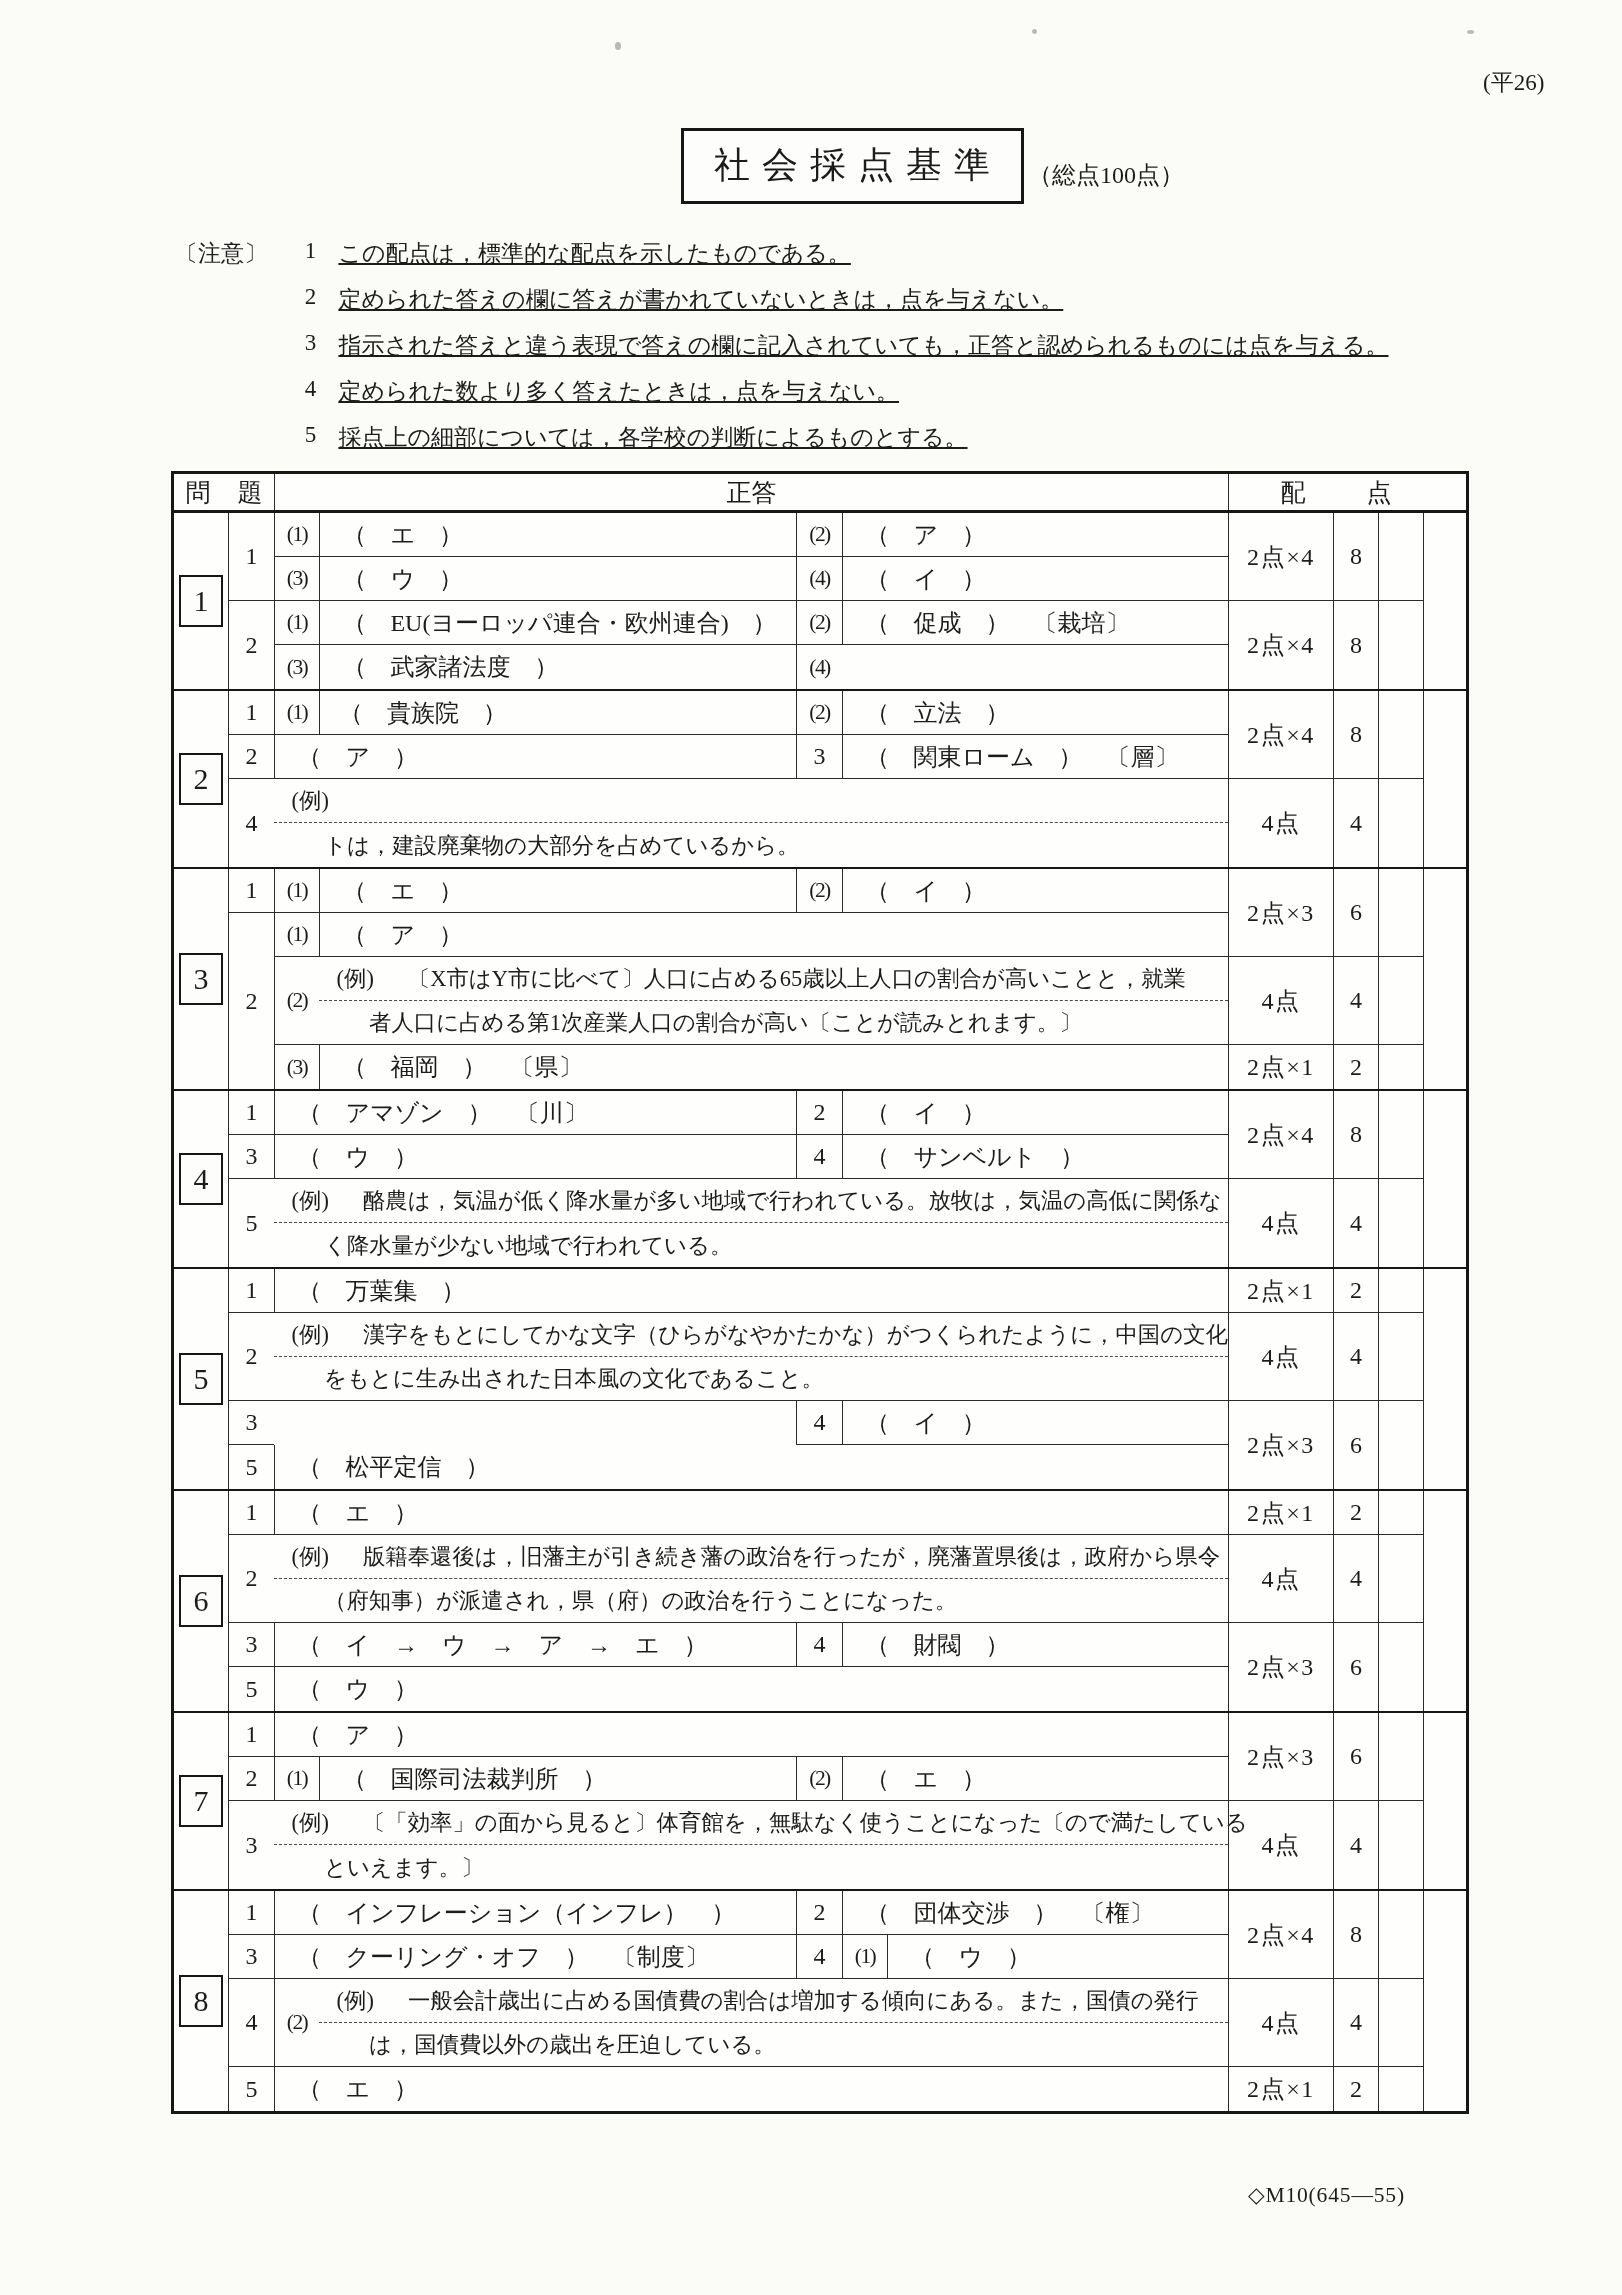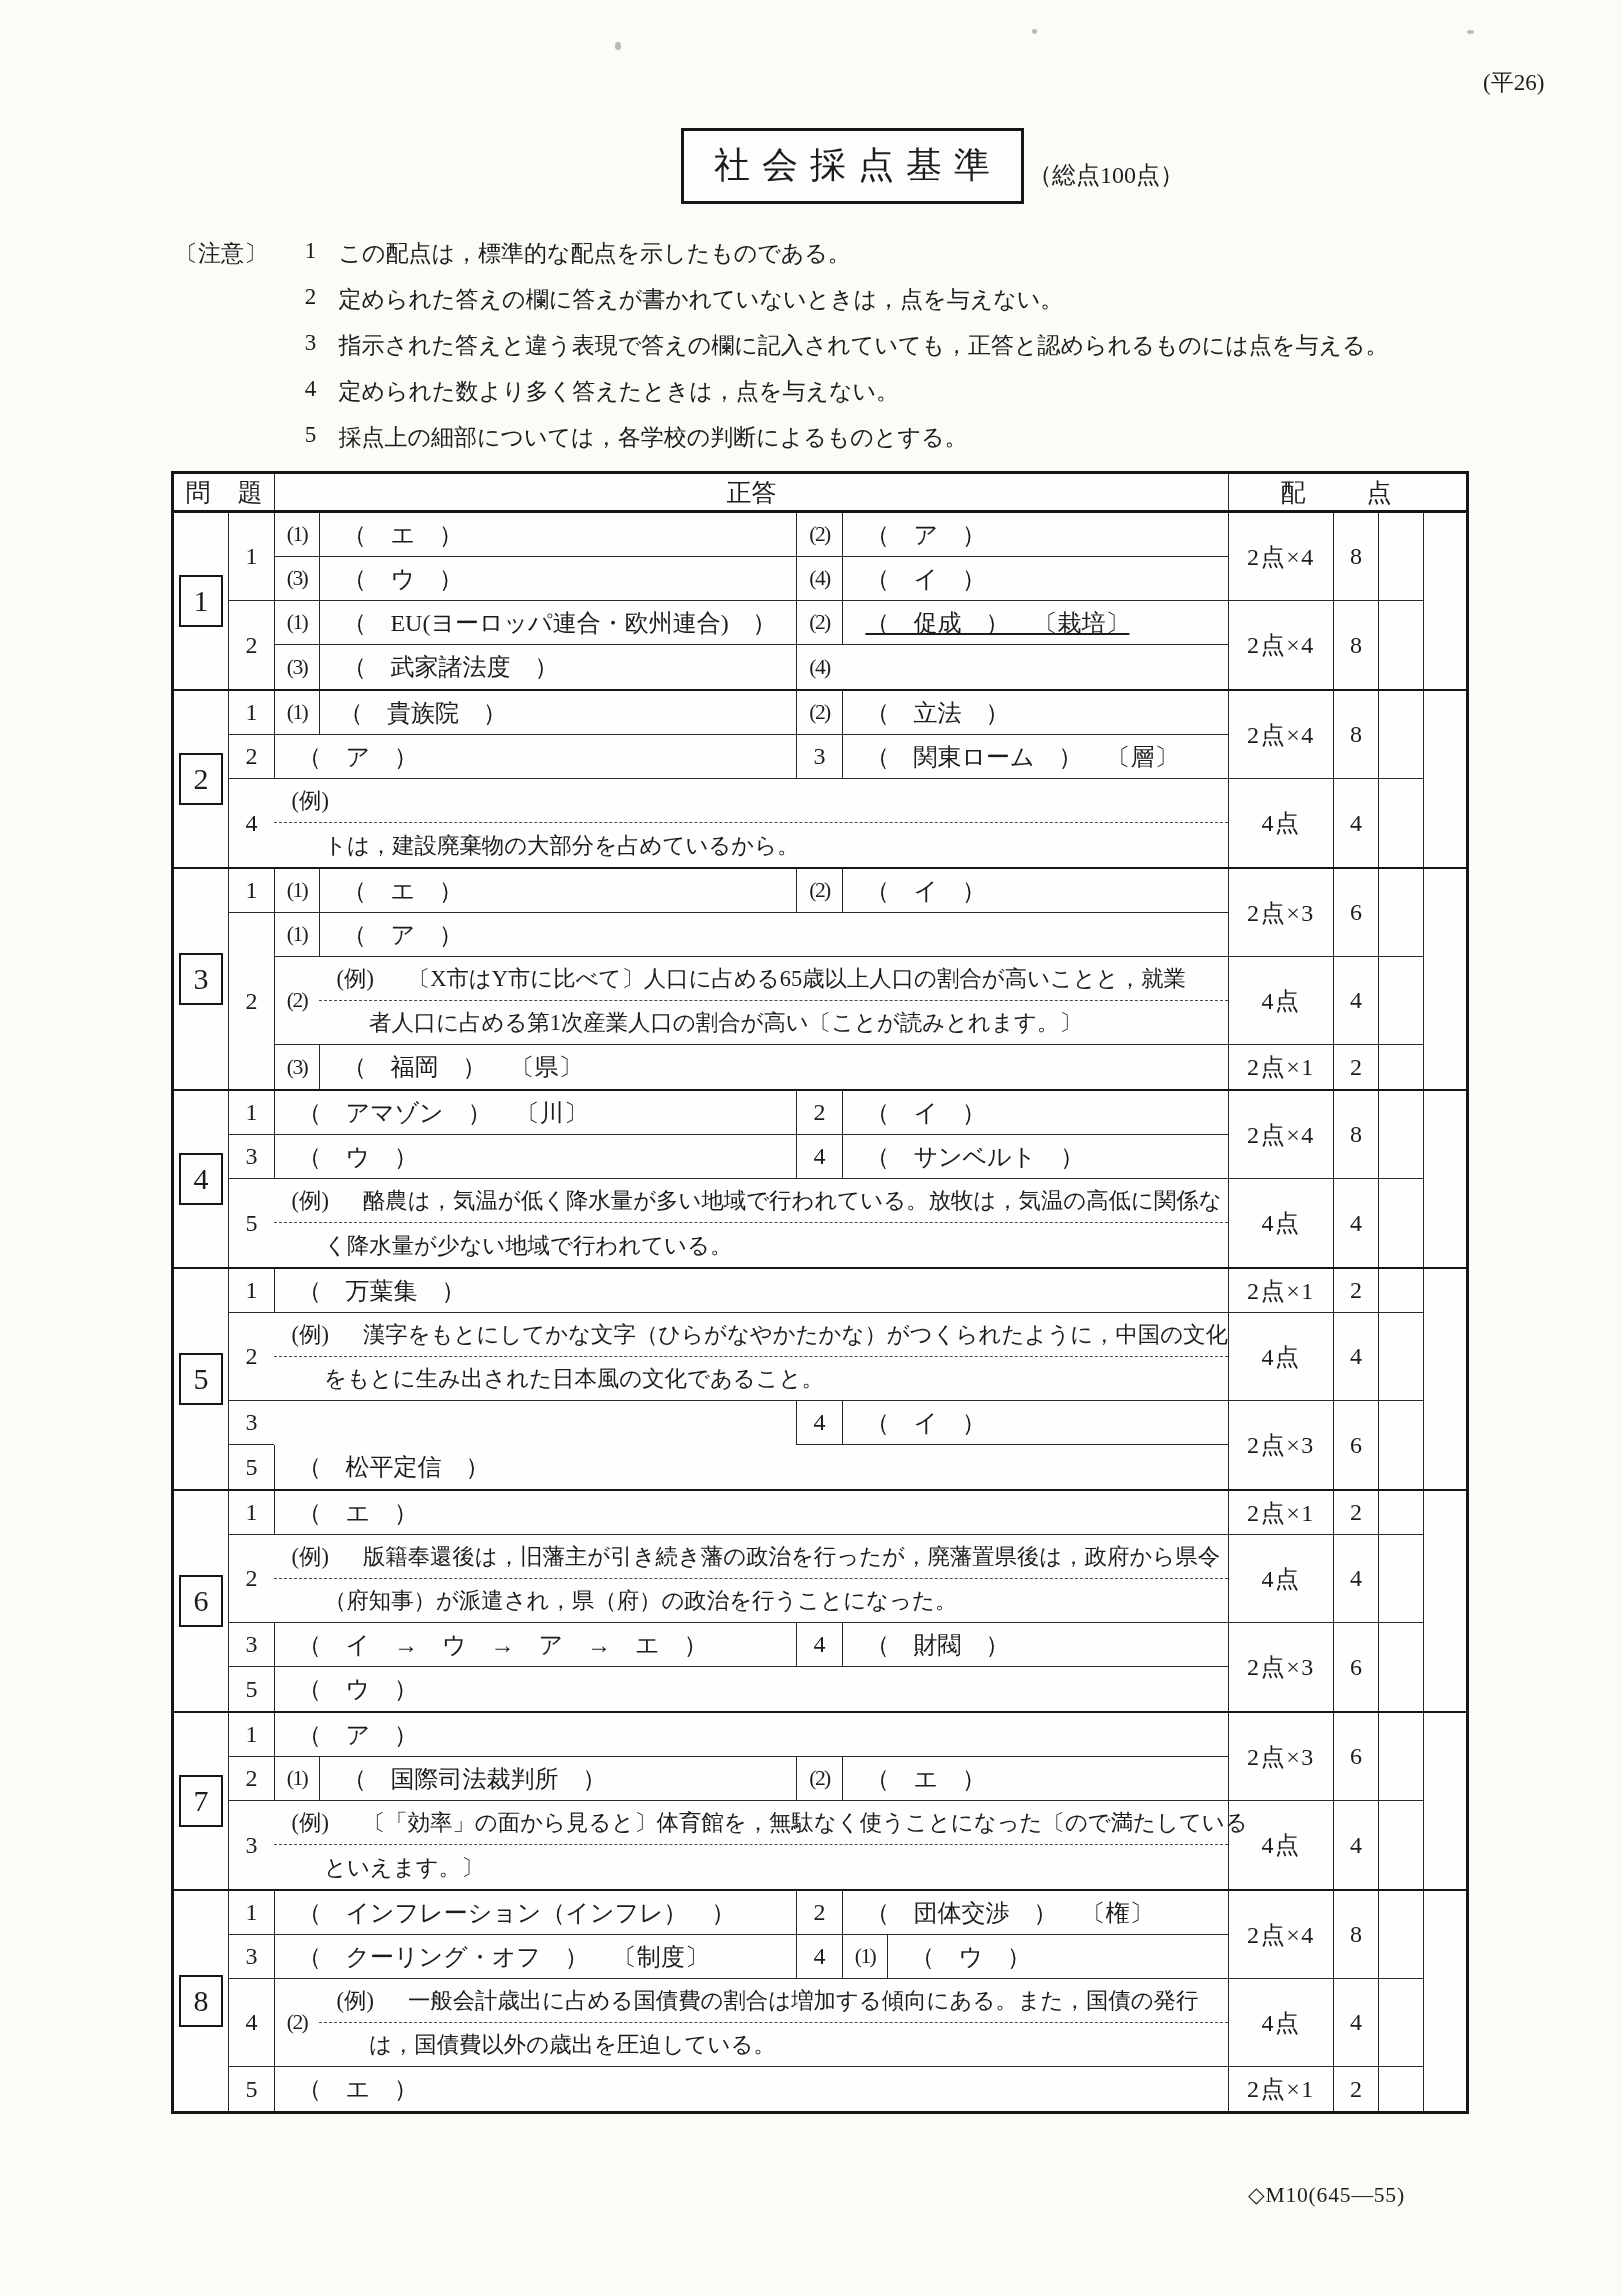--- a/index.html
+++ b/index.html
@@ -16,21 +16,21 @@
     position:absolute;left:681px;top:128px;
     border:3.2px solid #161616;padding:10.4px 19px 10.4px 30px;
     font-size:36px;letter-spacing:12px;white-space:nowrap;background:#fdfdfb;
   }
   .total-points{position:absolute;left:1028px;top:159px;font-size:24px;}
   
   .notice{position:absolute;left:175px;top:238px;font-size:23px;}
   .notice-row{display:flex;height:46px;align-items:flex-start;white-space:nowrap;}
   .notice-label{width:122px;}
   .notice-num{width:27px;text-align:center;}
-  .notice-text{margin-left:14.4px;}
+  .notice-text{margin-left:14.4px;text-decoration:underline;}
   
   .score-table{
     position:absolute;left:171px;top:471px;width:1292px;
     border:3.2px solid #161616;background:#fefefc;box-sizing:content-box;
   }
   .thead{
     display:grid;height:39px;border-bottom:3.2px solid #161616;box-sizing:border-box;
     font-size:25px;
   }
   .hcell{display:flex;align-items:center;justify-content:center;position:relative;}
@@ -137,21 +137,21 @@
       <div class="cell itemn bl bb" style="grid-area: 1 / 5 / span 1 / span 1;">(2)</div>
       <div class="cell ans bl bb" style="grid-area: 1 / 6 / span 1 / span 2;">（　ア　）</div>
       <div class="cell itemn bl bb" style="grid-area: 2 / 3 / span 1 / span 1;">(3)</div>
       <div class="cell ans bl bb" style="grid-area: 2 / 4 / span 1 / span 1;">（　ウ　）</div>
       <div class="cell itemn bl bb" style="grid-area: 2 / 5 / span 1 / span 1;">(4)</div>
       <div class="cell ans bl bb" style="grid-area: 2 / 6 / span 1 / span 2;">（　イ　）</div>
       <div class="cell subn bl" style="grid-area: 3 / 2 / span 2 / span 1;">2</div>
       <div class="cell itemn bl bb" style="grid-area: 3 / 3 / span 1 / span 1;">(1)</div>
       <div class="cell ans bl bb" style="grid-area: 3 / 4 / span 1 / span 1;">（　EU(ヨーロッパ連合・欧州連合)　）</div>
       <div class="cell itemn bl bb" style="grid-area: 3 / 5 / span 1 / span 1;">(2)</div>
-      <div class="cell ans bl bb" style="grid-area: 3 / 6 / span 1 / span 2; text-decoration: underline;">（　促成　）　〔栽培〕</div>
+      <div class="cell ans bl bb" style="grid-area: 3 / 6 / span 1 / span 2;">（　促成　）　〔栽培〕</div>
       <div class="cell itemn bl" style="grid-area: 4 / 3 / span 1 / span 1;">(3)</div>
       <div class="cell ans bl" style="grid-area: 4 / 4 / span 1 / span 1;">（　武家諸法度　）</div>
       <div class="cell itemn bl" style="grid-area: 4 / 5 / span 1 / span 1;">(4)</div>
       <div class="cell score-m bl bb" style="grid-area: 1 / 8 / span 2 / span 1;">2点×4</div>
       <div class="cell score-t bl bb" style="grid-area: 1 / 9 / span 2 / span 1;">8</div>
       <div class="cell bl bb" style="grid-area: 1 / 10 / span 2 / span 1;"></div>
       <div class="cell score-m bl" style="grid-area: 3 / 8 / span 2 / span 1;">2点×4</div>
       <div class="cell score-t bl" style="grid-area: 3 / 9 / span 2 / span 1;">8</div>
       <div class="cell bl" style="grid-area: 3 / 10 / span 2 / span 1;"></div>
       <div class="cell bl" style="grid-area: 1 / 11 / span 4;"></div>

